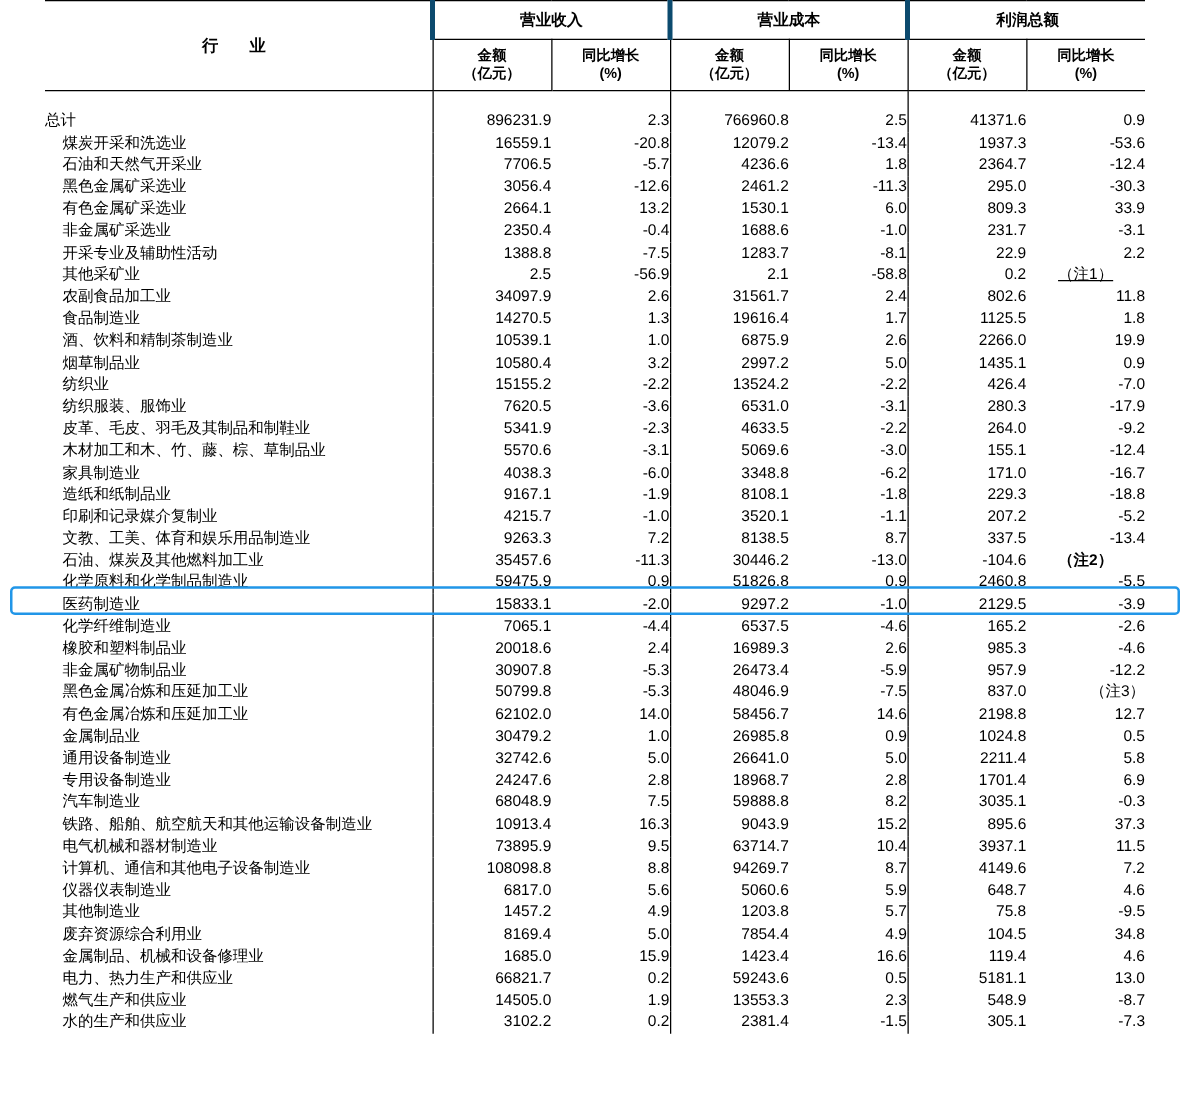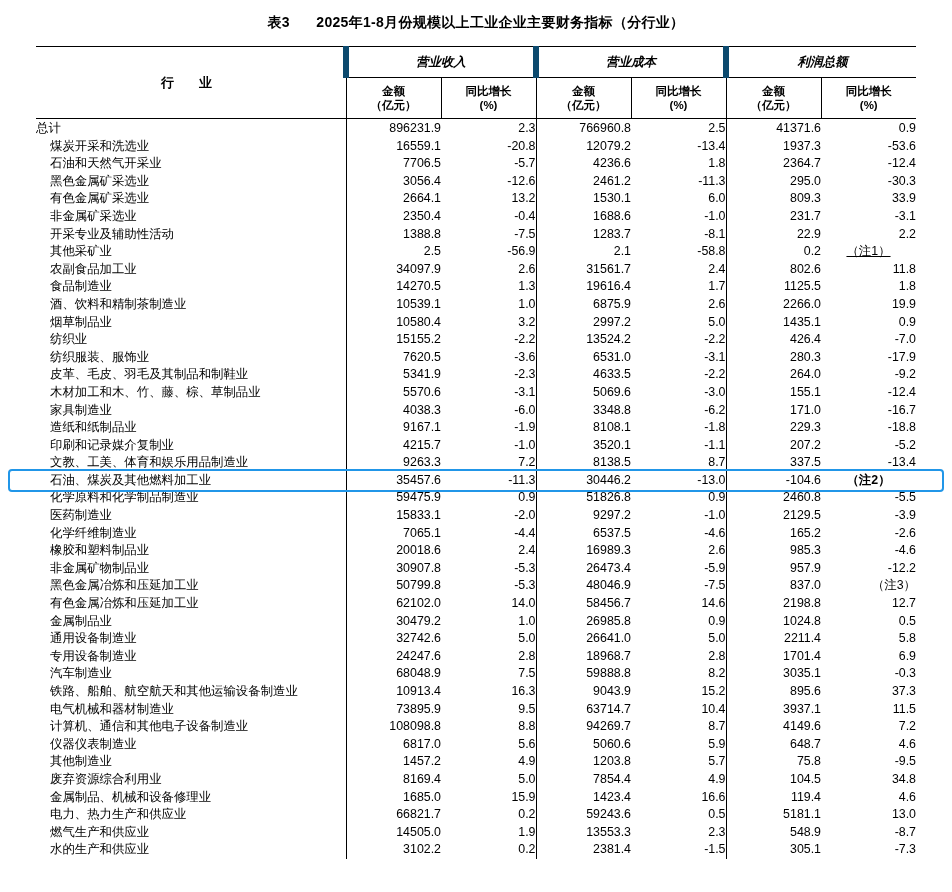--- a/index.html
+++ b/index.html
@@ -47,21 +47,21 @@
   }
   .num-col {
     width: 95px;
   }
   .grp {
     text-align: center;
     font-size: 12.5px;
     height: 30px;
     border-bottom: 1px solid #000;
   }
-  .grp.bl { border-left: 6px solid #0c4a6e; font-style: italic; }
+  .grp.bl { border-left: 4px solid #0c4a6e; }
   .sub {
     text-align: center;
     font-size: 11.5px;
     line-height: 14px;
     height: 40px;
     border-bottom: 1.2px solid #000;
     padding-bottom: 2px;
     margin-left: 36px;
   }
   .sub.bl { border-left: 1px solid #000; }
@@ -95,41 +95,36 @@
     padding-right: 12px;
     white-space: nowrap;
   }
   td.num.sep {
     border-left: 1px solid #000;
   }
   .note {
     text-align: center;
   }
   tbody tr.first td {
-    padding-top: 1px;
+    padding-top: 15px;
   }
   
   #highlight-box {
     position: absolute;
     border: 2.4px solid #2196e8;
     border-radius: 4px;
     pointer-events: none;
     box-sizing: border-box;
   }
 </style>
 </head>
 <body>
 
 <div id="sheet">
 
-  <div class="title">
-    <span>表3</span>
-    <span style="display:inline-block;width:18px"></span>
-    <span>2025年1-8月份规模以上工业企业主要财务指标（分行业）</span>
-  </div>
 
   <table class="main">
     <colgroup>
       <col class="cat-col">
       <col class="num-col">
         <col class="num-col">
       <col class="num-col">
         <col class="num-col">
       <col class="num-col">
         <col class="num-col">

